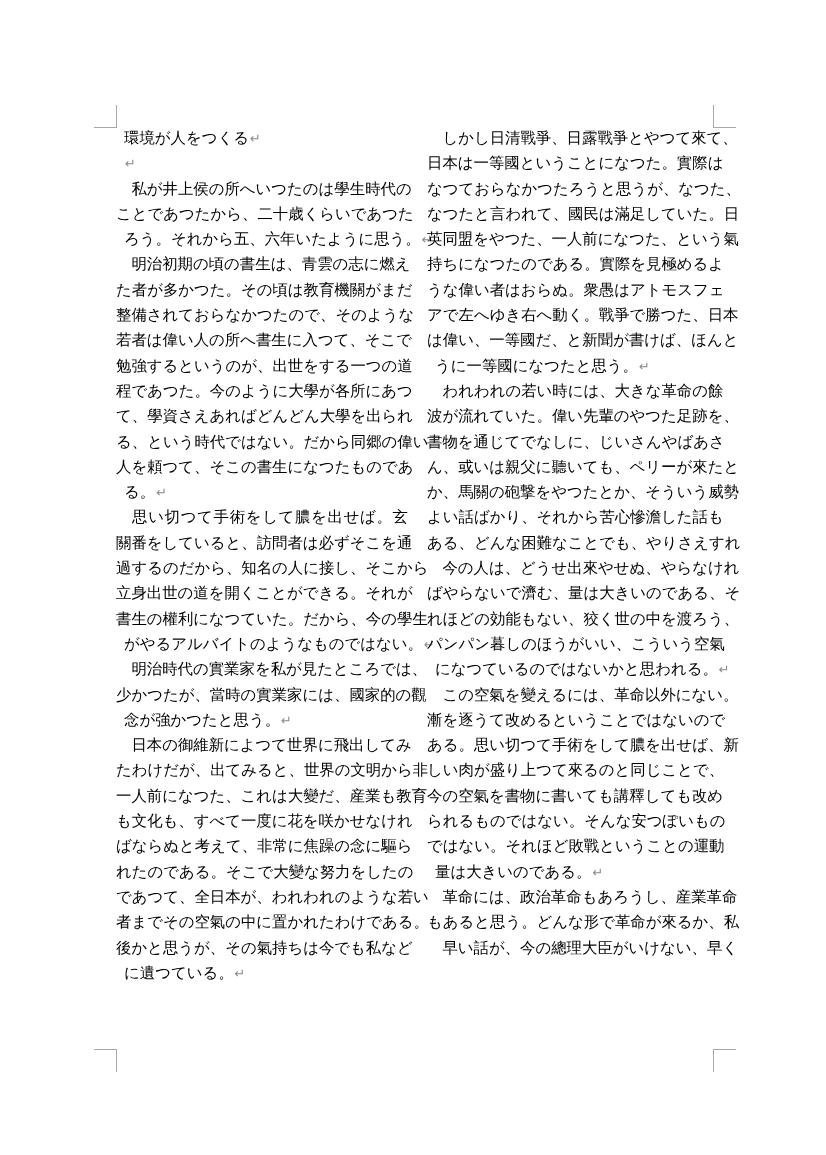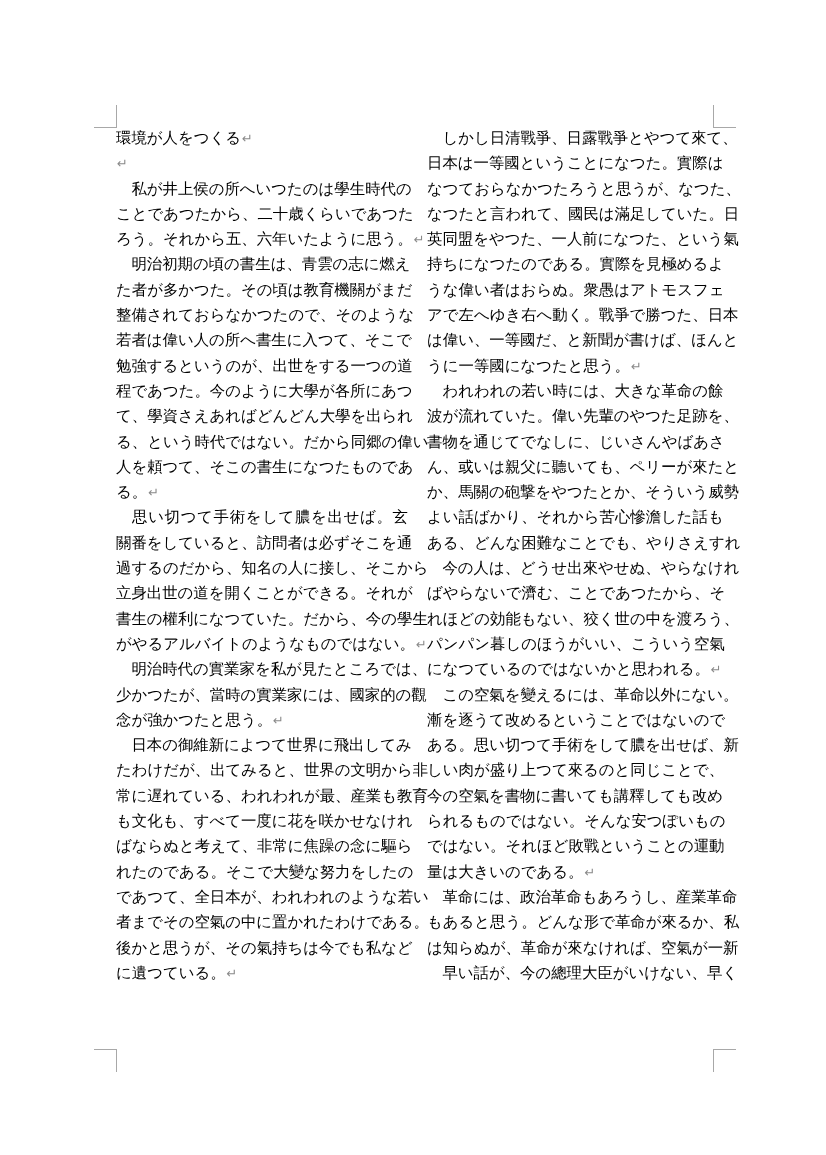--- a/index.html
+++ b/index.html
@@ -37,20 +37,21 @@
   .line {
     height: 25.3px;
     line-height: 25.3px;
     white-space: nowrap;
     text-align: justify;
     text-align-last: justify;
     text-justify: inter-character;
   }
   .line.para-end {
     text-align-last: left;
+    margin-left: 8px;
   }
   .pilcrow {
     color: #8a8a8a;
     font-size: 13px;
     margin-left: 1px;
     font-family: "DejaVu Sans", sans-serif;
   }
 </style>
 </head>
 <body>
@@ -81,21 +82,21 @@
       <div class="line">關番をしていると、訪問者は必ずそこを通</div>
       <div class="line">過するのだから、知名の人に接し、そこから</div>
       <div class="line">立身出世の道を開くことができる。それが</div>
       <div class="line">書生の權利になつていた。だから、今の學生</div>
       <div class="line para-end">がやるアルバイトのようなものではない。<span class="pilcrow">↵</span></div>
       <div class="line">　明治時代の實業家を私が見たところでは、</div>
       <div class="line">少かつたが、當時の實業家には、國家的の觀</div>
       <div class="line para-end">念が強かつたと思う。<span class="pilcrow">↵</span></div>
       <div class="line">　日本の御維新によつて世界に飛出してみ</div>
       <div class="line">たわけだが、出てみると、世界の文明から非</div>
-      <div class="line">常に遅れている、われわれが最、産業も教育</div>
+      <div class="line">一人前になつた、これは大變だ、産業も教育</div>
       <div class="line">も文化も、すべて一度に花を咲かせなけれ</div>
       <div class="line">ばならぬと考えて、非常に焦躁の念に驅ら</div>
       <div class="line">れたのである。そこで大變な努力をしたの</div>
       <div class="line">であつて、全日本が、われわれのような若い</div>
       <div class="line">者までその空氣の中に置かれたわけである。</div>
       <div class="line">後かと思うが、その氣持ちは今でも私など</div>
       <div class="line para-end">に遺つている。<span class="pilcrow">↵</span></div>
     </div>
 
   <div class="col right">
@@ -110,30 +111,29 @@
       <div class="line">は偉い、一等國だ、と新聞が書けば、ほんと</div>
       <div class="line para-end">うに一等國になつたと思う。<span class="pilcrow">↵</span></div>
       <div class="line">　われわれの若い時には、大きな革命の餘</div>
       <div class="line">波が流れていた。偉い先輩のやつた足跡を、</div>
       <div class="line">書物を通じてでなしに、じいさんやばあさ</div>
       <div class="line">ん、或いは親父に聽いても、ペリーが來たと</div>
       <div class="line">か、馬關の砲撃をやつたとか、そういう威勢</div>
       <div class="line">よい話ばかり、それから苦心慘澹した話も</div>
       <div class="line">ある、どんな困難なことでも、やりさえすれ</div>
       <div class="line">　今の人は、どうせ出來やせぬ、やらなけれ</div>
-      <div class="line">ばやらないで濟む、ことであつたから、そ</div>
+      <div class="line">ばやらないで濟む、量は大きいのである、そ</div>
       <div class="line">れほどの効能もない、狡く世の中を渡ろう、</div>
       <div class="line">パンパン暮しのほうがいい、こういう空氣</div>
       <div class="line para-end">になつているのではないかと思われる。<span class="pilcrow">↵</span></div>
       <div class="line">　この空氣を變えるには、革命以外にない。</div>
       <div class="line">漸を逐うて改めるということではないので</div>
       <div class="line">ある。思い切つて手術をして膿を出せば、新</div>
       <div class="line">しい肉が盛り上つて來るのと同じことで、</div>
       <div class="line">今の空氣を書物に書いても講釋しても改め</div>
       <div class="line">られるものではない。そんな安つぽいもの</div>
       <div class="line">ではない。それほど敗戰ということの運動</div>
       <div class="line para-end">量は大きいのである。<span class="pilcrow">↵</span></div>
       <div class="line">　革命には、政治革命もあろうし、産業革命</div>
       <div class="line">もあると思う。どんな形で革命が來るか、私</div>
-      <div class="line">は知らぬが、革命が來なければ、空氣が一新</div>
       <div class="line">　早い話が、今の總理大臣がいけない、早く</div>
     </div>
 </div>
 
 </body></html>

